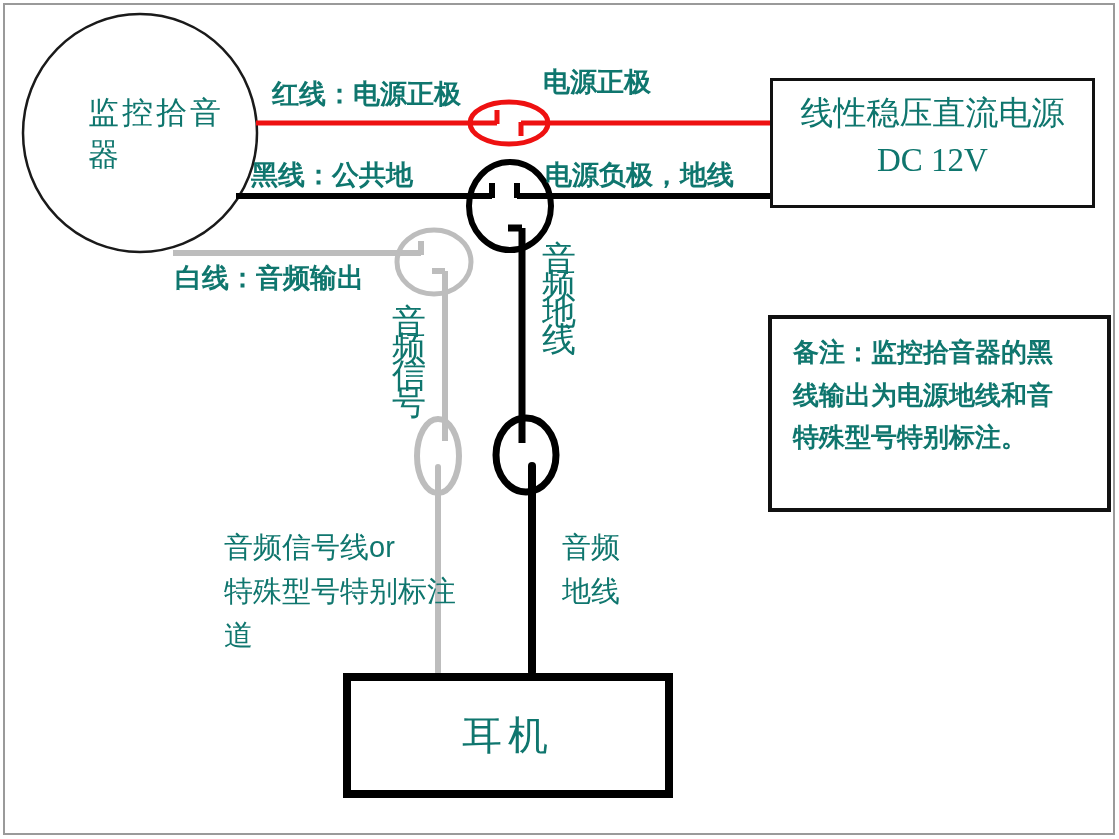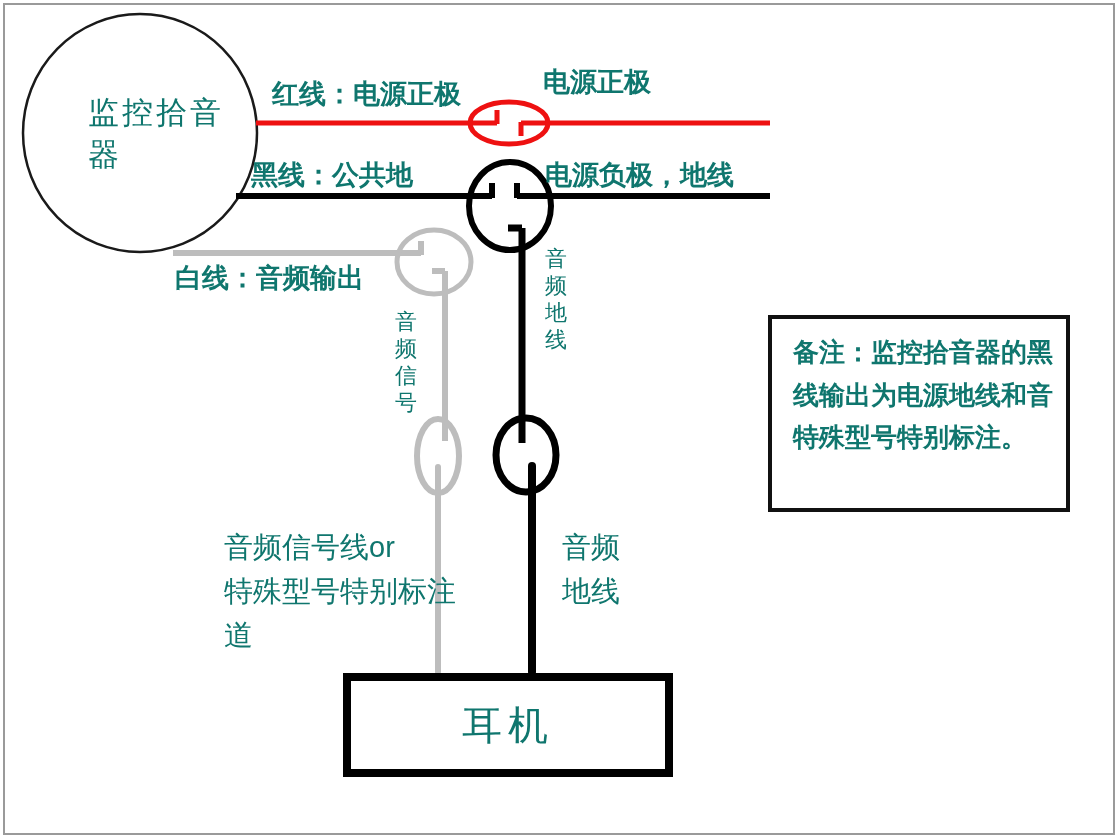--- a/index.html
+++ b/index.html
@@ -9,45 +9,45 @@
     overflow:hidden;
   }
   .frame{
     position:absolute;left:3px;top:3px;right:4px;bottom:4px;
     border:2px solid #9a9a9a;pointer-events:none;z-index:0;
   }
   .wires{position:absolute;left:0;top:0;z-index:1;}
   .lbl{position:absolute;z-index:3;white-space:nowrap;}
   .serif-lbl{font-size:27px;font-family:"Liberation Serif","DejaVu Serif",serif;font-weight:bold;}
   .vlabel{
-    position:absolute;z-index:3;width:28px;font-size:22px;line-height:27px;
-    word-break:break-all;white-space:normal;text-align:center;
+    position:absolute;z-index:3;width:28px;font-size:34px;line-height:27px;
+    word-break:break-all;white-space:normal;text-align:left;
     font-family:"Liberation Serif","DejaVu Serif",serif;
   }
   .sans-lbl{
     font-family:Liberation Sans, sans-serif;
     font-size:29px;line-height:44px;
   }
   .mic-text{
     position:absolute;left:88px;top:92px;z-index:3;
     font-size:31px;line-height:42px;letter-spacing:3px;
   }
   .box{position:absolute;z-index:2;background:#fff;box-sizing:border-box;}
   .power-box{
     left:770px;top:78px;width:325px;height:130px;border:3px solid #111;
     text-align:center;font-size:33px;line-height:47px;padding-top:9px;
   }
   .note-box{
-    left:768px;top:315px;width:302px;height:197px;border:4px solid #111;
+    left:768px;top:315px;width:343px;height:197px;border:4px solid #111;
     padding:12px 14px 0 21px;
     font-family:"Liberation Sans","DejaVu Sans",sans-serif;
     font-weight:bold;font-size:26px;line-height:42.5px;white-space:nowrap;
   }
   .headphone-box{
-    left:343px;top:673px;width:330px;height:104px;border:8px solid #000;
+    left:343px;top:673px;width:330px;height:125px;border:8px solid #000;
     display:flex;align-items:center;justify-content:center;
     font-family:"Liberation Sans","DejaVu Sans",sans-serif;
     font-size:40px;letter-spacing:6px;
   }
 </style>
 </head>
 <body>
 
 <div class="page">
 
@@ -99,20 +99,24 @@
   <div class="lbl sans-lbl" style="left:224px;top:525px;">
     <div>音频信号线or</div>
     <div>特殊型号特别标注</div>
     <div>道</div>
   </div>
   <div class="lbl sans-lbl" style="left:562px;top:525px;">
     <div>音频</div>
     <div>地线</div>
   </div>
 
+  <div class="box power-box">
+    <div>线性稳压直流电源</div>
+    <div>DC 12V</div>
+  </div>
 
   <div class="box note-box">
     <div>备注：监控拾音器的黑</div>
     <div>线输出为电源地线和音</div>
     <div>特殊型号特别标注。</div>
   </div>
 
   <div class="box headphone-box">
     <span>耳机</span>
   </div>

